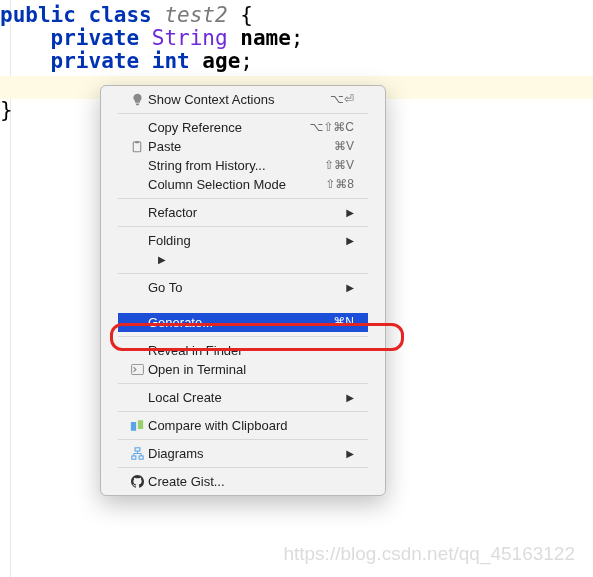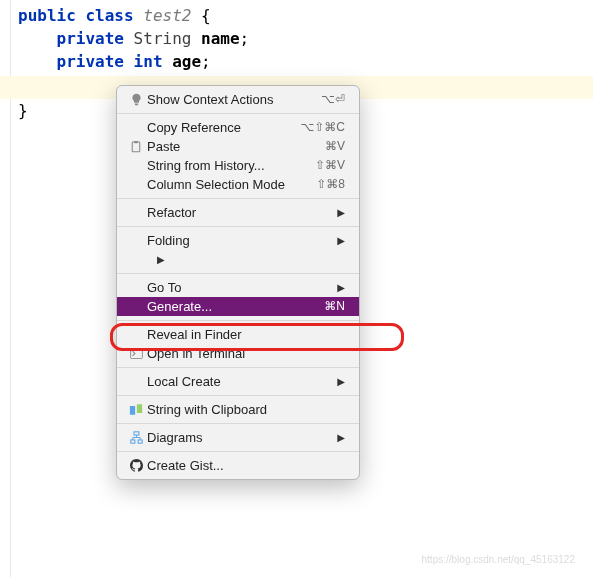--- a/index.html
+++ b/index.html
@@ -19,47 +19,46 @@
     .gutter-line {
       position: absolute;
       left: 10px;
       top: 0;
       width: 1px;
       height: 577px;
       background: #e8e8e8;
     }
     .code-line {
       font-family: "Menlo", "Monaco", monospace;
-      font-size: 16px;
+      font-size: 21px;
       line-height: 23px;
       white-space: pre;
-      padding-left: 18px;
     }
     .hl-line {
       background: #fffae3;
       width: 100%;
       height: 23px;
       margin-top: 3px;
     }
     .kw { color: #0033b3; font-weight: bold; }
-    .type { color: #404040; }
+    .type { color: #6d28d9; }
     .ident { color: #7a7a7a; font-style: italic; }
     .field { color: #000000; font-weight: bold; }
     .punct { color: #000; }
 
     .context-menu {
       position: absolute;
-      left: 116px;
+      left: 100px;
       top: 85px;
-      width: 244px;
+      width: 286px;
       background: #f2f2f2;
       border: 1px solid #b8b8b8;
       border-radius: 6px;
       box-shadow: 0 8px 24px rgba(0,0,0,0.25);
-      padding: 4px 0;
+      padding: 4px 17px;
       font-size: 13px;
       color: #222;
     }
     .menu-item {
       display: flex;
       align-items: center;
       padding: 2px 14px 2px 8px;
       height: 19px;
       line-height: 19px;
       position: relative;
@@ -74,22 +73,23 @@
     .menu-item .label {
       flex: 1;
       text-align: left;
     }
     .menu-item .shortcut {
       color: #6b6b6b;
       font-size: 12px;
       margin-left: 10px;
     }
     .menu-item.selected {
-      background: #701a75;
+      background: #1d4ed8;
       color: #fff;
+      margin-top: 16px;
     }
     .menu-item.selected .shortcut { color: #fff; }
     .menu-item .submenu-arrow {
       margin-left: 10px;
       font-size: 10px;
       color: #333;
     }
     .separator {
       height: 1px;
       background: #d8d8d8;
@@ -104,21 +104,21 @@
       border: 3px solid #e52522;
       border-radius: 12px;
       pointer-events: none;
       z-index: 10;
     }
     .watermark {
       position: absolute;
       right: 18px;
       bottom: 12px;
       color: #dcdcdc;
-      font-size: 10px;
+      font-size: 19px;
     }
     svg { display: block; }
   </style>
 </head>
 <body>
 
 <div class="gutter-line"></div>
 
 <div class="editor">
   <div class="code-line"><span class="kw">public</span> <span class="kw">class</span> <span class="ident">test2</span><span class="punct"> {</span></div>
@@ -234,21 +234,21 @@
 
   <div class="separator"></div>
 
   <div class="menu-item">
     <span class="icon-slot">
       <svg width="14" height="13" viewBox="0 0 16 14">
           <rect x="1" y="3" width="6" height="10" fill="#5ba4e5"></rect>
           <rect x="9" y="1" width="6" height="10" fill="#9ad06a"></rect>
         </svg>
     </span>
-    <span class="label">String with Clipboard</span>
+    <span class="label">Compare with Clipboard</span>
   </div>
 
   <div class="separator"></div>
 
   <div class="menu-item">
     <span class="icon-slot">
       <svg width="13" height="13" viewBox="0 0 16 16">
           <rect x="5" y="1" width="6" height="4" fill="none" stroke="#5ba4e5" stroke-width="1.3"></rect>
           <rect x="1" y="11" width="5" height="4" fill="none" stroke="#5ba4e5" stroke-width="1.3"></rect>
           <rect x="10" y="11" width="5" height="4" fill="none" stroke="#5ba4e5" stroke-width="1.3"></rect>

